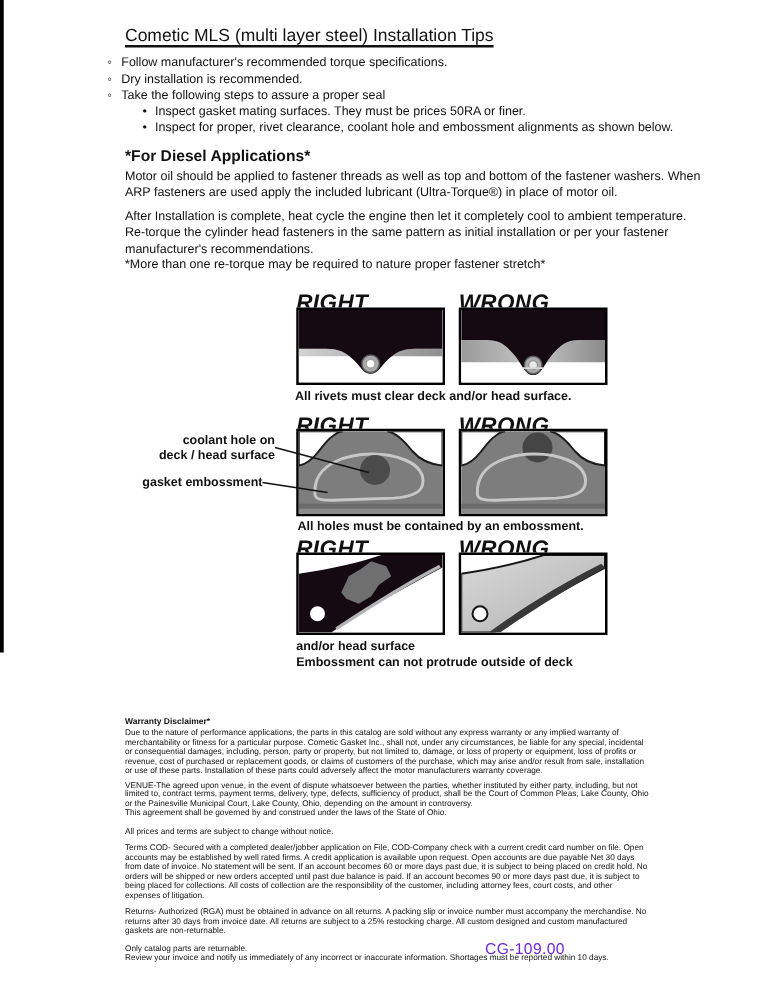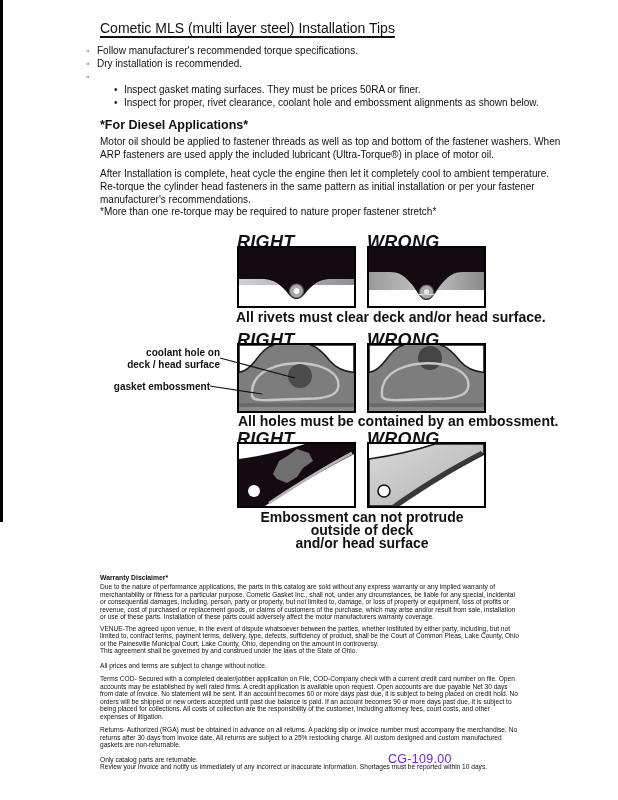--- a/index.html
+++ b/index.html
@@ -16,21 +16,21 @@
   .bullet-row .mk{width:11px;flex:0 0 11px;text-align:left;}
   .sub{margin-left:28px;}
   .sub .mk{width:10px;flex:0 0 10px;}
   .diesel-head{left:100px;top:118px;font-size:12.5px;font-weight:bold;}
   .para{left:100px;width:462px;font-size:10px;line-height:12.8px;}
   .p1{top:136px;}
   .p2{top:168px;}
   .pnote{top:206px;}
   .diag-head{width:119px;font-size:18px;font-weight:bold;letter-spacing:.3px;font-style:italic;}
   .panel{display:block;border:2px solid #000;background:#fff;}
-  .cap{font-size:14px;font-weight:bold;line-height:13px;text-align:center;}
+  .cap{font-size:10px;font-weight:bold;line-height:13px;}
   .lbl{font-size:10px;font-weight:bold;line-height:11.5px;text-align:right;}
   .legal-head{left:100px;top:574px;font-size:6.8px;font-weight:bold;}
   .legal{left:100px;top:583px;width:420px;font-size:6.6px;line-height:7.5px;}
   .lp{margin:0 0 4px 0;}
   .lp.gap7{margin-bottom:7px;}
   .lp.gap6{margin-bottom:6px;}
   .lp.tight{margin-bottom:0;}
   .footer-code{left:388px;top:752px;font-size:12.5px;letter-spacing:.3px;color:#6d28d9;}
 </style>
 </head>
@@ -44,20 +44,21 @@
   <div class="bullet-row">
     <span class="mk">◦</span>
     <span>Follow manufacturer's recommended torque specifications.</span>
   </div>
   <div class="bullet-row">
     <span class="mk">◦</span>
     <span>Dry installation is recommended.</span>
   </div>
   <div class="bullet-row">
     <span class="mk">◦</span>
+    <span>Take the following steps to assure a proper seal</span>
   </div>
   <div class="bullet-row sub">
     <span class="mk">•</span>
     <span>Inspect gasket mating surfaces.  They must be prices 50RA or finer.</span>
   </div>
   <div class="bullet-row sub">
     <span class="mk">•</span>
     <span>Inspect for proper, rivet clearance, coolant hole and embossment alignments as shown below.</span>
   </div>
 </div>
@@ -158,22 +159,22 @@
         <stop offset="1" stop-color="#8f8f8f"></stop>
     </linearGradient>
   </defs>
   <rect width="115" height="62" fill="#fff"></rect>
   <path d="M0,15 C28,11 48,6 66,0 H115 V10 C85,26 52,44 26,62 H0 Z" fill="url(#g3)" stroke="#161616" stroke-width="1.6"></path>
   <path d="M22,62 C48,43 80,23 112,7 L115,10 C86,26 56,45 31,62 Z" fill="#383838"></path>
   <circle cx="15" cy="47" r="6" fill="#fff" stroke="#161616" stroke-width="1.6"></circle>
 </svg>
 
 <div class="abs cap" style="left:237px;top:511px;width:250px">
+  <div>and/or head surface</div>
   <div>Embossment can not protrude outside of deck</div>
-  <div>and/or head surface</div>
 </div>
 
 <div class="abs legal-head">Warranty Disclaimer*</div>
 <div class="abs legal">
   <p class="lp">Due to the nature of performance applications, the parts in this catalog are sold without any express warranty or any implied warranty of merchantability or fitness for a particular purpose.  Cometic Gasket Inc., shall not, under any circumstances, be liable for any special, incidental or consequential damages, including, person, party or property, but not limited to, damage, or loss of property or equipment, loss of profits or revenue, cost of purchased or replacement goods, or claims of customers of the purchase, which may arise and/or result from sale, installation or use of these parts.  Installation of these parts could adversely affect the motor manufacturers warranty coverage.</p>
   <p class="lp tight">VENUE-The agreed upon venue, in the event of dispute whatsoever between the parties, whether instituted by either party, including, but not limited to, contract terms, payment terms, delivery, type, defects, sufficiency of product, shall be the Court of Common Pleas, Lake County, Ohio or the Painesville Municipal Court, Lake County, Ohio, depending on the amount in controversy.</p>
   <p class="lp gap7">This agreement shall be governed by and construed under the laws of the State of Ohio.</p>
   <p class="lp gap6">All prices and terms are subject to change without notice.</p>
   <p class="lp gap6">Terms COD- Secured with a completed dealer/jobber application on File, COD-Company check with a current credit card number on file.  Open accounts may be established by well rated firms.  A credit application is available upon request.  Open accounts are due payable Net 30 days from date of invoice.  No statement will be sent.  If an account becomes 60 or more days past due, it is subject to being placed on credit hold.  No orders will be shipped or new orders accepted until past due balance is paid.  If an account becomes 90 or more days past due, it is subject to being placed for collections.  All costs of collection are the responsibility of the customer, including attorney fees, court costs, and other expenses of litigation.</p>
   <p class="lp gap7">Returns- Authorized (RGA) must be obtained in advance on all returns.  A packing slip or invoice number must accompany the merchandise.  No returns after 30 days from invoice date.  All returns are subject to a 25% restocking charge.  All custom designed and custom manufactured gaskets are non-returnable.</p>

